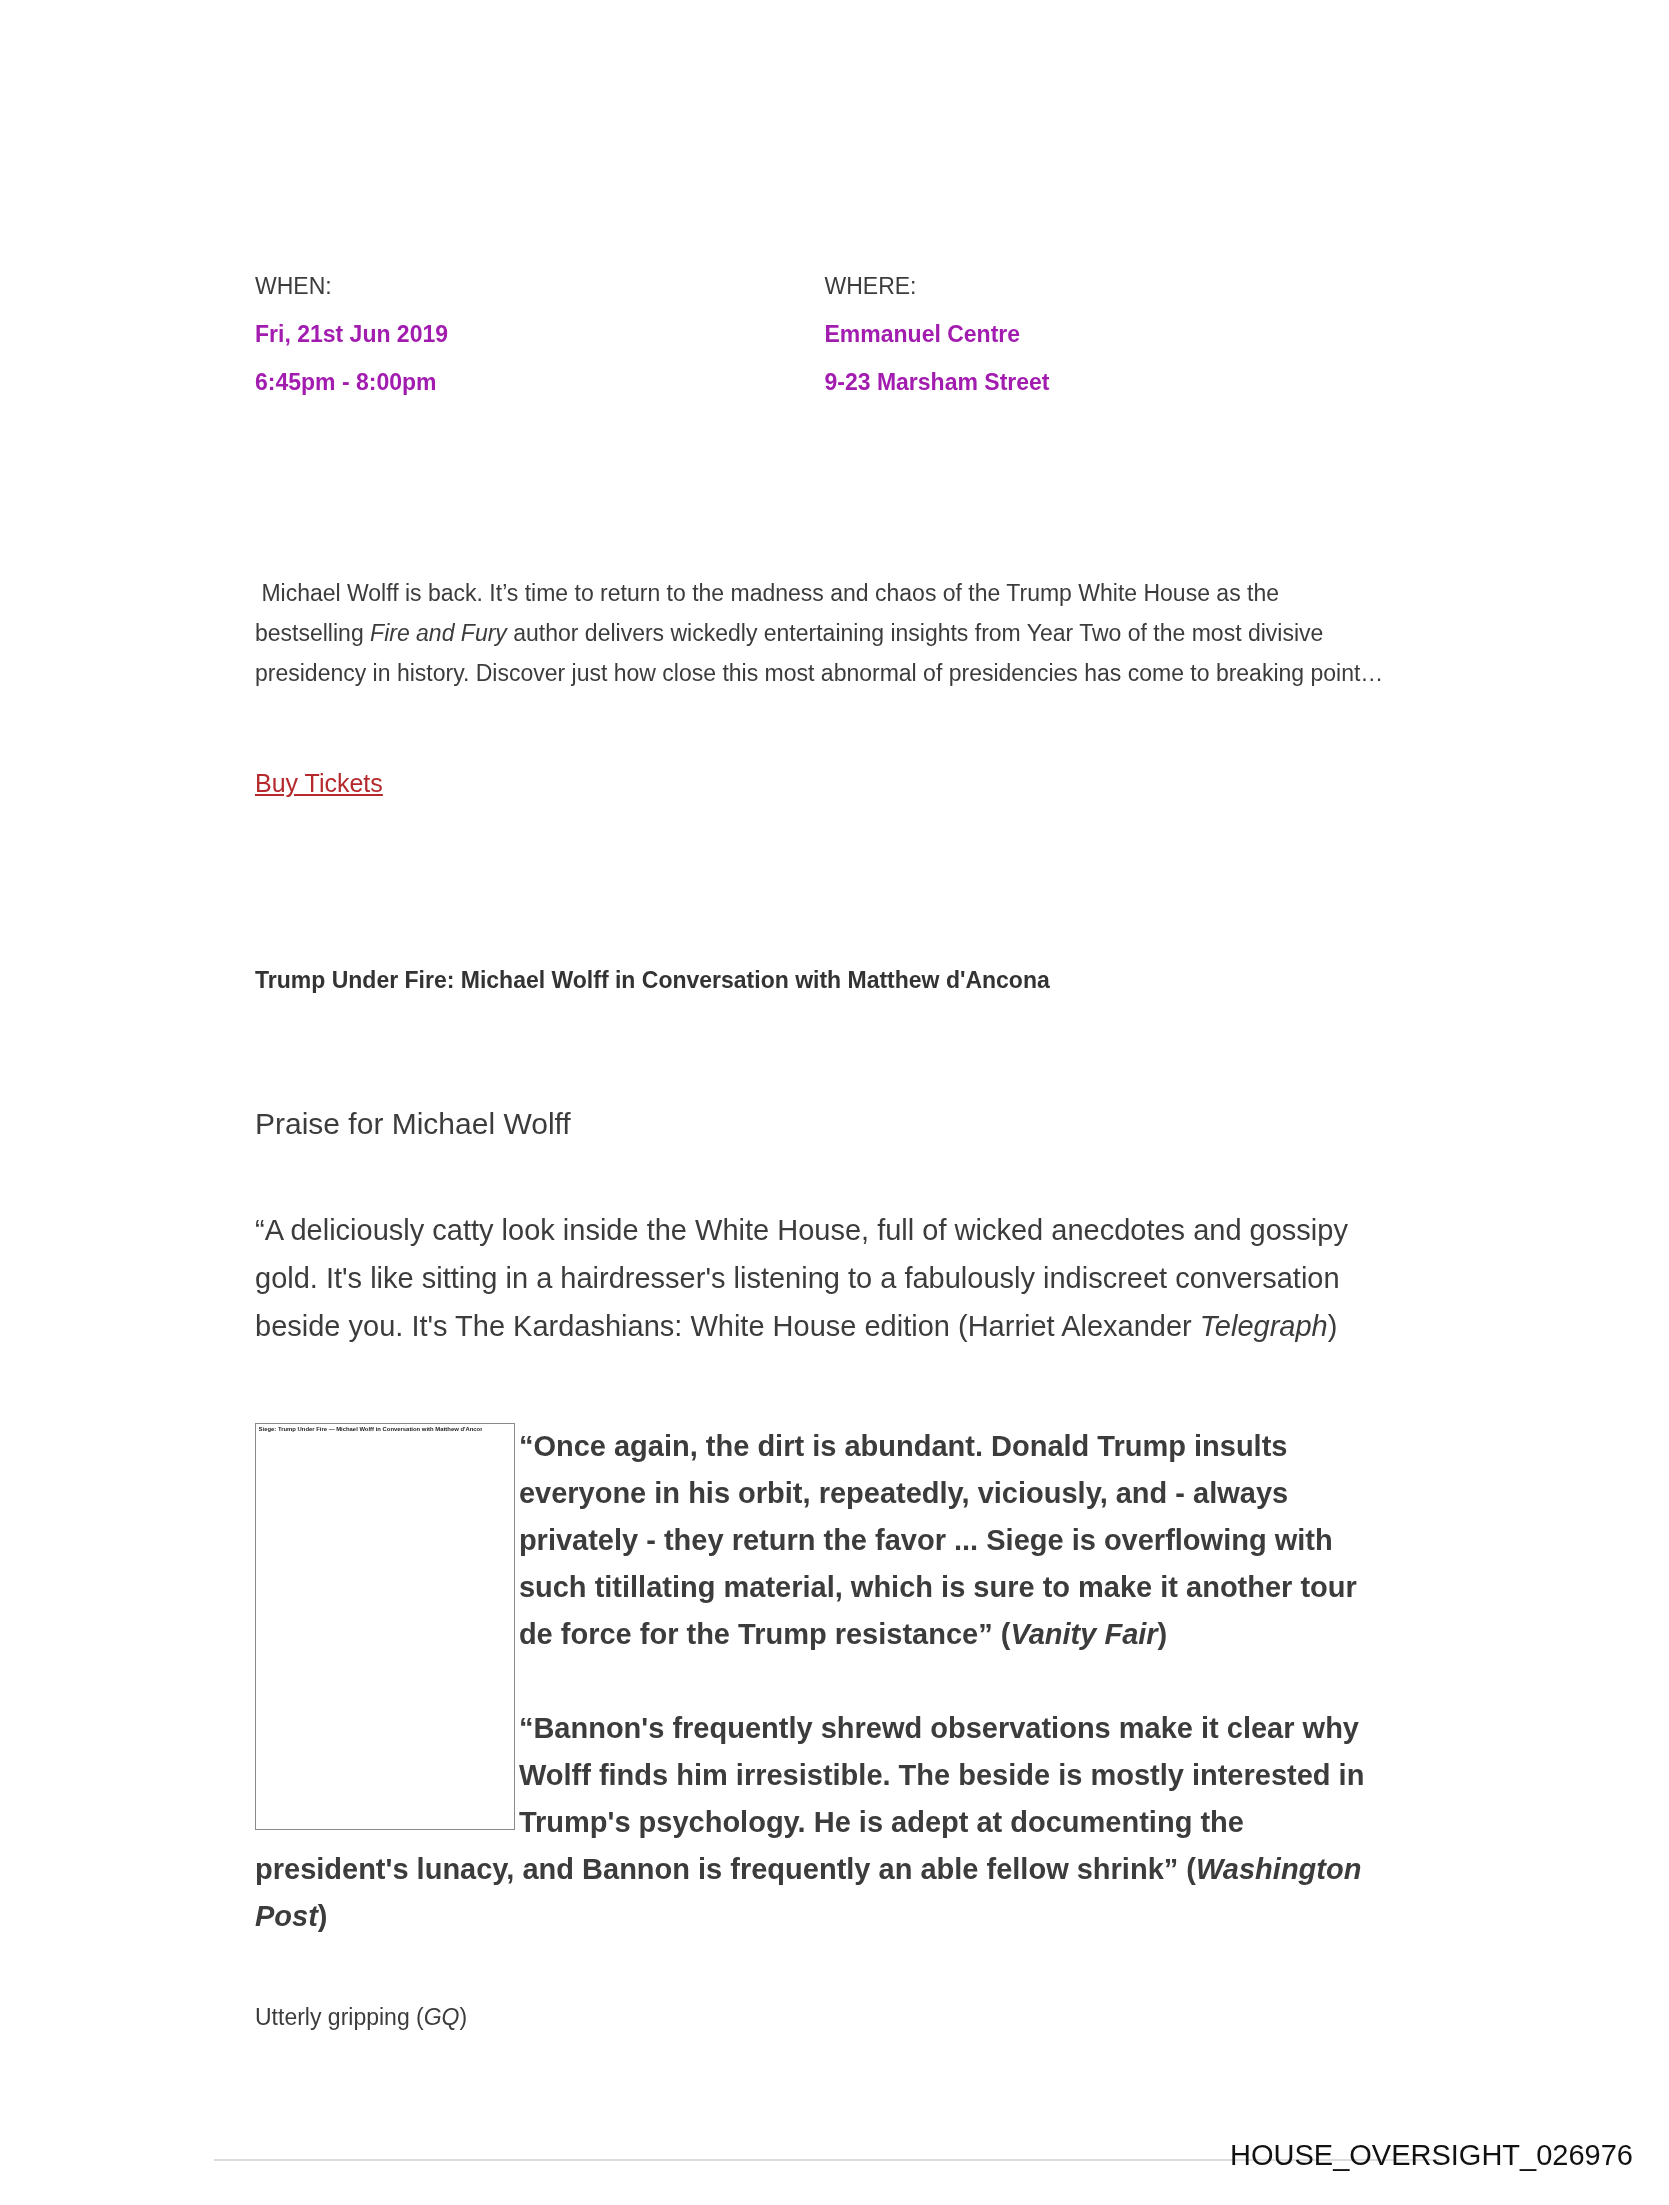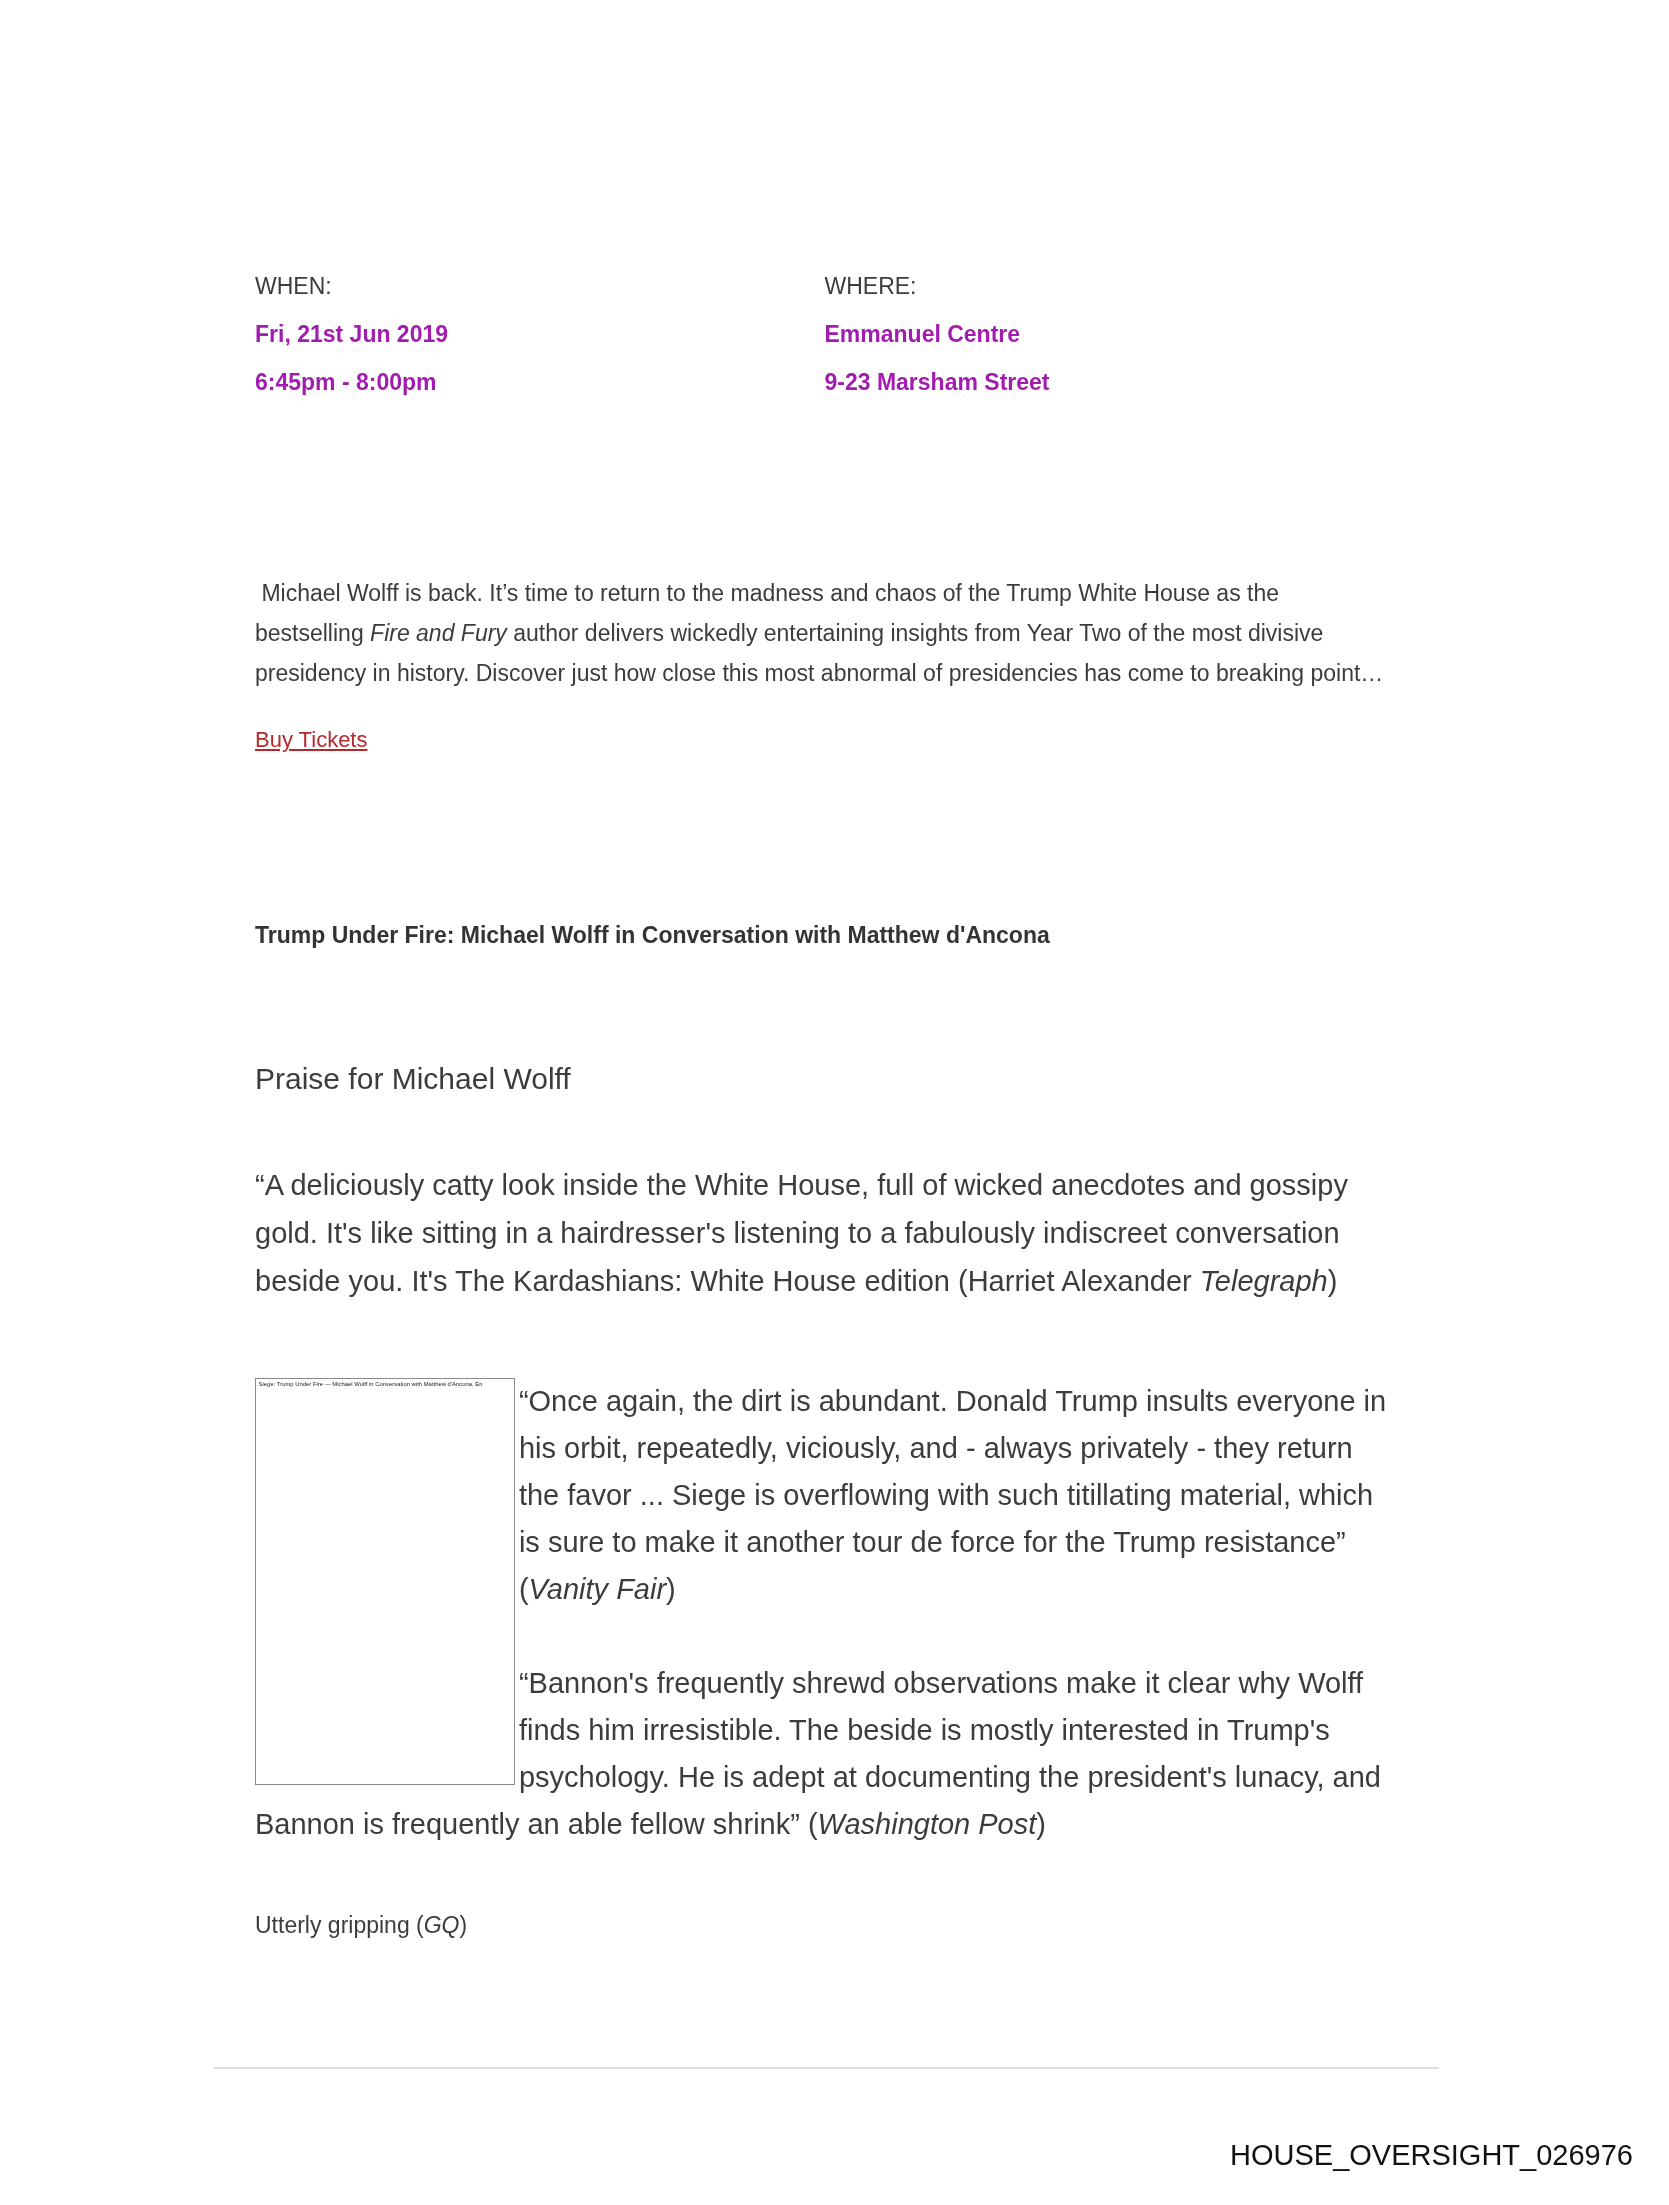--- a/index.html
+++ b/index.html
@@ -29,21 +29,21 @@
   .intro {
     margin-top: 167px;
     width: 1132px;
     font-size: 23px;
     line-height: 40px;
     white-space: pre-wrap;
   }
   .italic { font-style: italic; }
 
   
-  .buy { margin-top: 34px; font-size: 22px; }
+  .buy { margin-top: 76px; font-size: 25px; }
   .buy a {
     text-decoration: underline;
     cursor: pointer;
   }
 
   
   .title {
     margin-top: 169px;
     font-size: 23px;
     font-weight: bold;
@@ -62,20 +62,21 @@
     width: 1132px;
     font-size: 29px;
     line-height: 48px;
   }
 
   
   .media-row {
     margin-top: 73px;
     width: 1136px;
     overflow: hidden;
+    font-weight: bold;
   }
   .book-image {
     float: left;
     width: 260px;
     height: 407px;
     border: 1.3px solid #8a8a8a;
     background: #ffffff;
     margin-right: 3.9px;
     padding: 2px 2.6px 0 2.6px;
     overflow: hidden;

